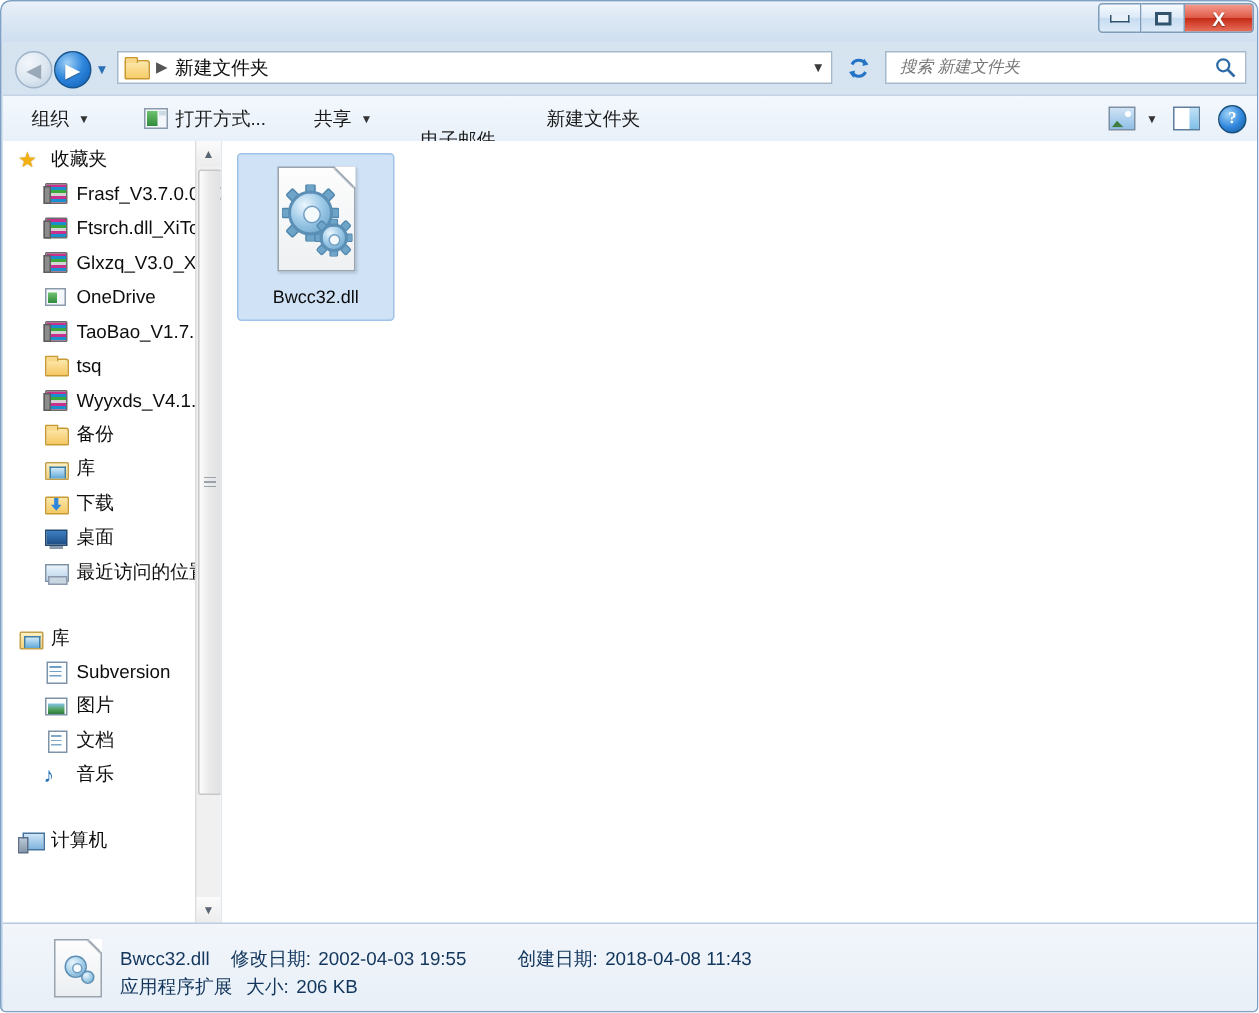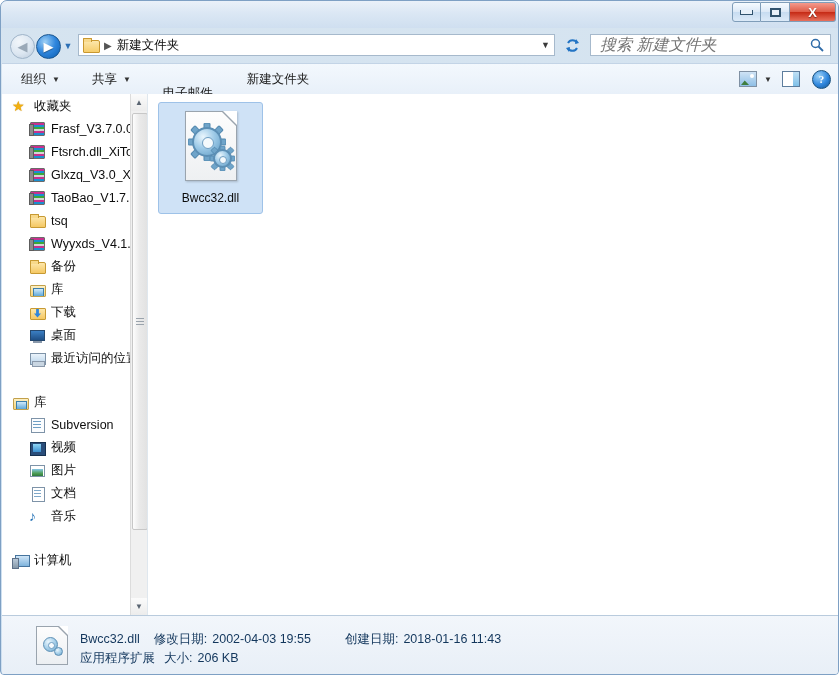--- a/index.html
+++ b/index.html
@@ -110,21 +110,21 @@
   #searchbox {
     position: absolute; left: 589px; top: 6px;
     width: 241px; height: 22px;
     background: #ffffff; border: 1px solid #a6b9cc;
     box-sizing: border-box;
     display:flex; align-items:center;
   }
   #searchinput {
     border: none; outline: none; background: transparent;
     font-family: "Liberation Sans", sans-serif;
-    font-size: 16px; font-style: italic; color: #7b7b7b;
+    font-size: 11px; font-style: italic; color: #7b7b7b;
     margin-left: 7px; width: 200px;
   }
   #searchicon {
     position:absolute; right: 6px; top: 3px;
     width: 14px; height: 14px;
   }
 
   
   #toolbar {
     position: absolute; left: 1px; top: 62px; width: 837px; height: 30px;
@@ -509,20 +509,24 @@
         <line x1="8.5" y1="8.5" x2="13" y2="13" stroke="#2e6ba8" stroke-width="1.8"></line>
       </svg>
     </div>
   </div>
 
   <div id="toolbar">
     <div class="tbitem" style="margin-left:10px;">
       <span>组织</span>
       <span class="tbcaret">▼</span>
     </div>
+    <div class="tbitem" style="margin-left:18px;">
+      <span class="tbicon-open"></span>
+      <span>打开方式...</span>
+    </div>
     <div class="tbitem" style="margin-left:14px;justify-content:center;">
       <span>共享</span>
       <span class="tbcaret">▼</span>
     </div>
     <div class="tbitem" style="margin-left:14px;margin-top:28px;">
       <span>电子邮件</span>
     </div>
     <div class="tbitem" style="margin-left:16px;">
       <span>新建文件夹</span>
     </div>
@@ -550,20 +554,24 @@
         </div>
         <div class="sbrow">
           <span class="sbicon ic-rar"></span>
           <span class="lbl">Ftsrch.dll_XiTon</span>
         </div>
         <div class="sbrow">
           <span class="sbicon ic-rar"></span>
           <span class="lbl">Glxzq_V3.0_XiTo</span>
         </div>
         <div class="sbrow">
+          <span class="sbicon ic-onedrive"></span>
+          <span class="lbl">OneDrive</span>
+        </div>
+        <div class="sbrow">
           <span class="sbicon ic-rar"></span>
           <span class="lbl">TaoBao_V1.7.8.</span>
         </div>
         <div class="sbrow">
           <span class="sbicon ic-folder"></span>
           <span class="lbl">tsq</span>
         </div>
         <div class="sbrow">
           <span class="sbicon ic-rar"></span>
           <span class="lbl">Wyyxds_V4.1.1.</span>
@@ -591,24 +599,20 @@
       </div>
 
       <div class="sbgroup" style="margin-top:22px;">
         <div class="sbheader">
           <span class="sbicon ic-lib"></span>
           <span class="lbl">库</span>
         </div>
         <div class="sbrow">
           <span class="sbicon ic-svn"></span>
           <span class="lbl">Subversion</span>
-        </div>
-        <div class="sbrow">
-          <span class="sbicon ic-video"></span>
-          <span class="lbl">视频</span>
         </div>
         <div class="sbrow">
           <span class="sbicon ic-pic"></span>
           <span class="lbl">图片</span>
         </div>
         <div class="sbrow">
           <span class="sbicon ic-doc"></span>
           <span class="lbl">文档</span>
         </div>
         <div class="sbrow">
@@ -685,21 +689,21 @@
       <div class="st-gear-big"></div>
       <div class="st-gear-small"></div>
     </div>
 
     <div id="statustext">
       <div class="strow">
         <span class="st-name">Bwcc32.dll</span>
         <span class="st-label">修改日期:</span>
         <span class="st-value">2002-04-03 19:55</span>
         <span class="st-label st-col2">创建日期:</span>
-        <span class="st-value">2018-01-16 11:43</span>
+        <span class="st-value">2018-04-08 11:43</span>
       </div>
       <div class="strow">
         <span class="st-type">应用程序扩展</span>
         <span class="st-size-label">大小:</span>
         <span class="st-value">206 KB</span>
       </div>
     </div>
   </div>
 
 </div>

